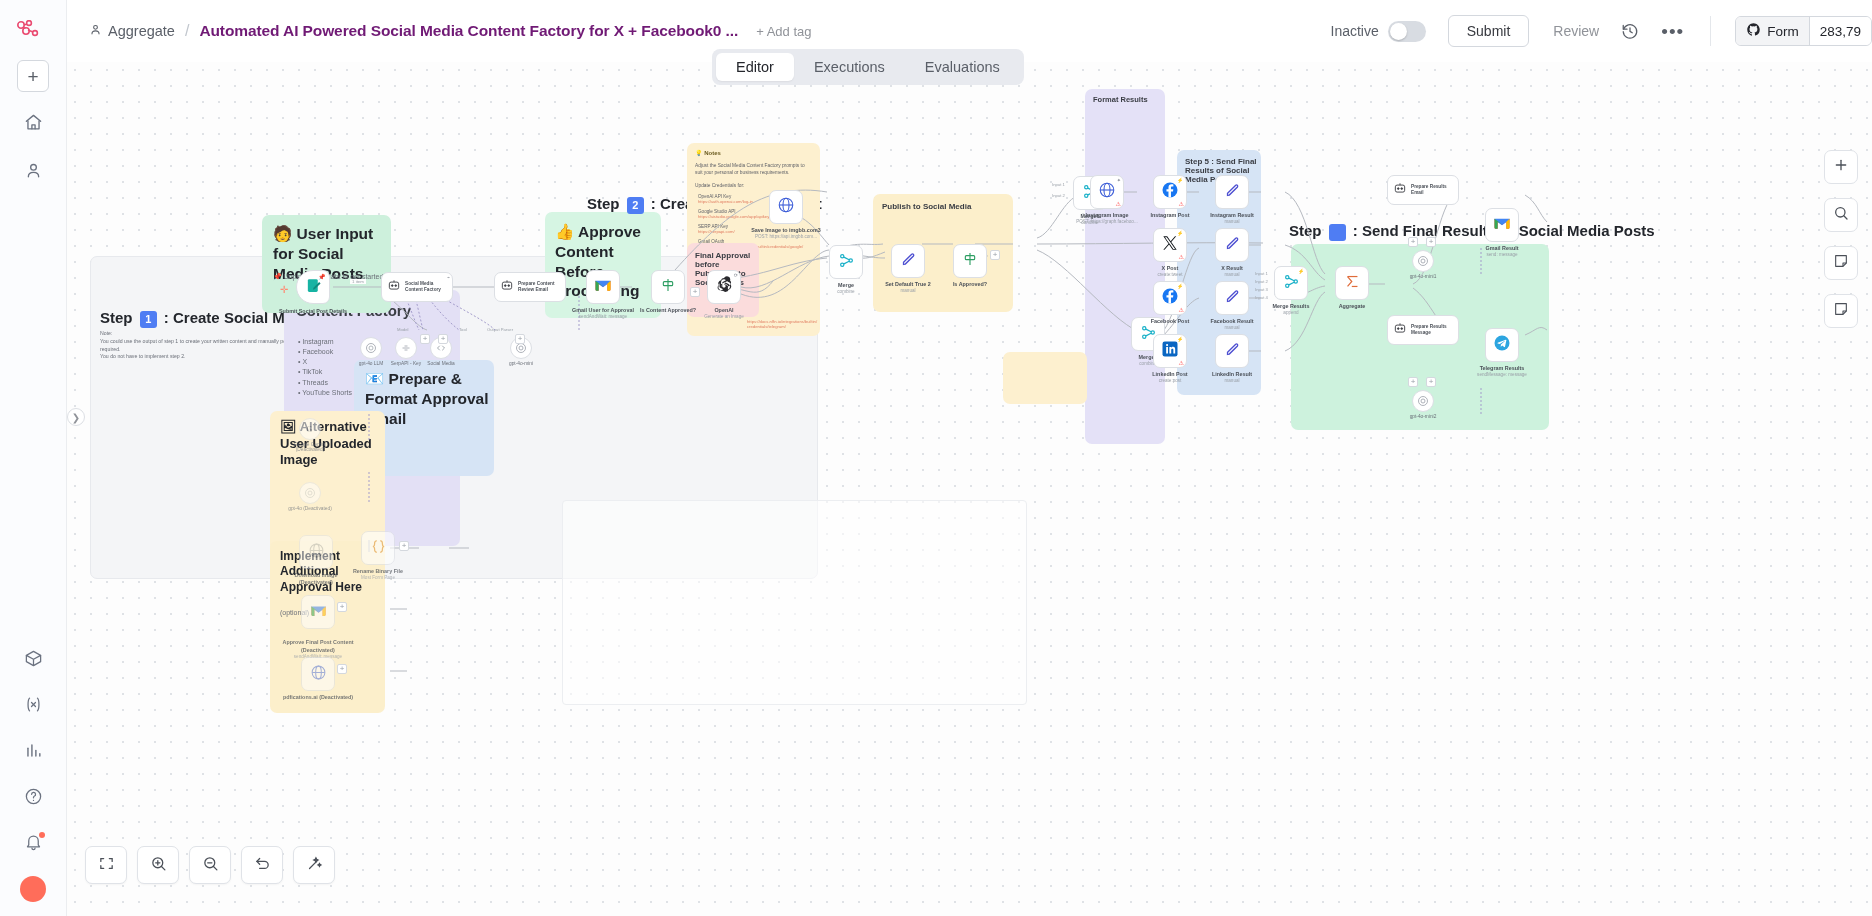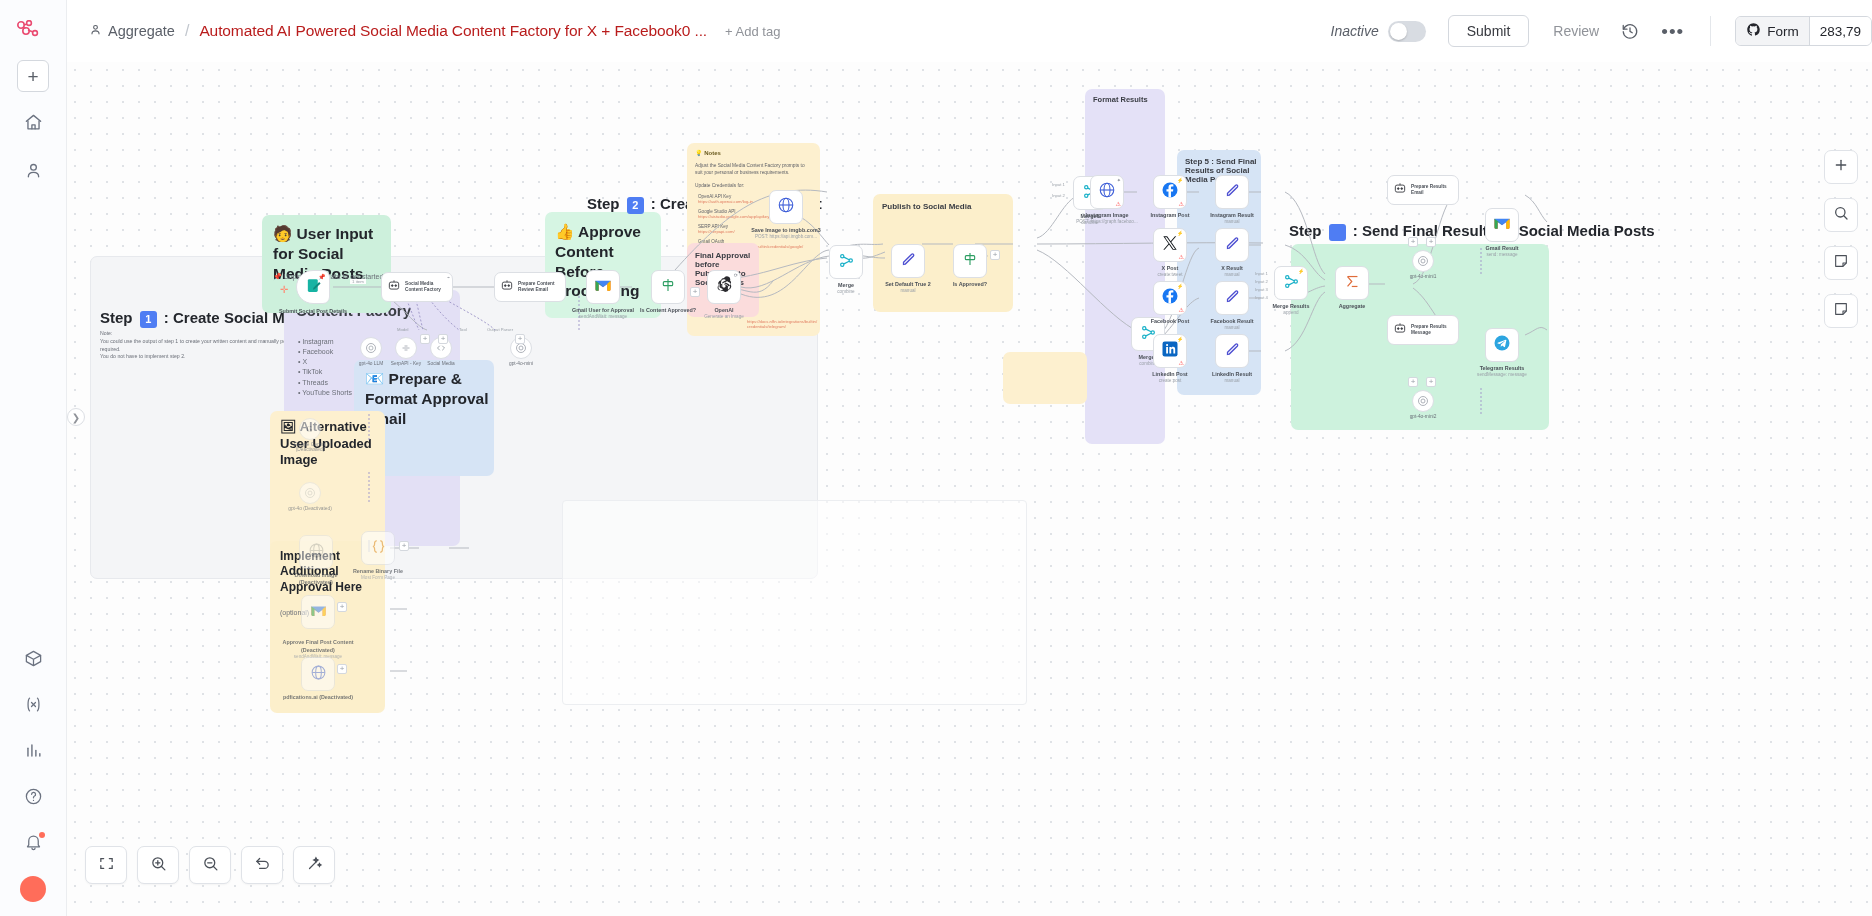--- a/index.html
+++ b/index.html
@@ -39,24 +39,24 @@
   }
 
   
   .topbar {
     position: absolute; left: 67px; top: 0; right: 0; height: 62px;
     background: #fff; display: flex; align-items: center; padding: 0 0 0 22px;
     z-index: 30;
   }
   .crumb { display: flex; align-items: center; gap: 6px; color: #5a5f68; font-size: 14.5px; cursor:pointer; }
   .crumb-sep { color: #c2c7ce; margin: 0 10px; font-size: 16px; }
-  .wf-title { font-size: 15.5px; font-weight: 400; color: #b91c1c; letter-spacing: -.1px; cursor: text; }
+  .wf-title { font-size: 15.5px; font-weight: 700; color: #701a75; letter-spacing: -.1px; cursor: text; }
   .add-tag { margin-left: 18px; color: #909399; font-size: 13px; cursor: pointer; }
   .top-right { margin-left: auto; display: flex; align-items: center; gap: 0; padding-right: 0; }
-  .inactive-lbl { font-size: 14px; color: #5a5f68; margin-right: 9px; font-style: italic; }
+  .inactive-lbl { font-size: 14px; color: #5a5f68; margin-right: 9px; }
   .toggle {
     width: 38px; height: 21px; border-radius: 11px; background: #d8dce2;
     position: relative; cursor: pointer; margin-right: 22px;
   }
   .toggle::after {
     content:''; position:absolute; left:2px; top:2px; width:17px;height:17px;
     border-radius:50%; background:#fff; box-shadow:0 1px 2px rgba(0,0,0,.2);
   }
   .share-btn {
     border: 1px solid #d4d8de; background: #fff; border-radius: 6px;
@@ -305,20 +305,25 @@
               <path d="M12 2C6.5 2 2 6.6 2 12.2c0 4.5 2.9 8.3 6.8 9.6.5.1.7-.2.7-.5v-1.8c-2.8.6-3.4-1.4-3.4-1.4-.5-1.2-1.1-1.5-1.1-1.5-.9-.6.1-.6.1-.6 1 .1 1.5 1 1.5 1 .9 1.6 2.4 1.1 3 .9.1-.7.4-1.1.6-1.4-2.2-.3-4.6-1.1-4.6-5 0-1.1.4-2 1-2.7-.1-.3-.4-1.3.1-2.7 0 0 .8-.3 2.7 1a9.3 9.3 0 0 1 5 0c1.9-1.3 2.7-1 2.7-1 .5 1.4.2 2.4.1 2.7.6.7 1 1.6 1 2.7 0 3.9-2.4 4.7-4.6 5 .4.3.7.9.7 1.9v2.8c0 .3.2.6.7.5A10.2 10.2 0 0 0 22 12.2C22 6.6 17.5 2 12 2z"></path>
             </svg>
           </span>
           <span>Form</span>
         </div>
         <div class="gh-count">283,79</div>
       </div>
     </div>
   </div>
 
+  <div class="tabs">
+    <div class="tab active">Editor</div>
+    <div class="tab">Executions</div>
+    <div class="tab">Evaluations</div>
+  </div>
 
   <div class="canvas">
     <div class="cv">
 
       <div class="side-handle">❯</div>
 
       <div class="sticky plain" style="left:23px; top:194px; width:728px; height:323px;"></div>
       <div class="step-hdr" style="left:33px; top:247px;">Step&nbsp;<span class="step-badge">1</span>&nbsp;: Create Social Media Written Content</div>
       <div class="step-note" style="left:33px; top:268px; width:210px;">Note:
 You could use the output of step 1 to create your written content and manually post if required.

